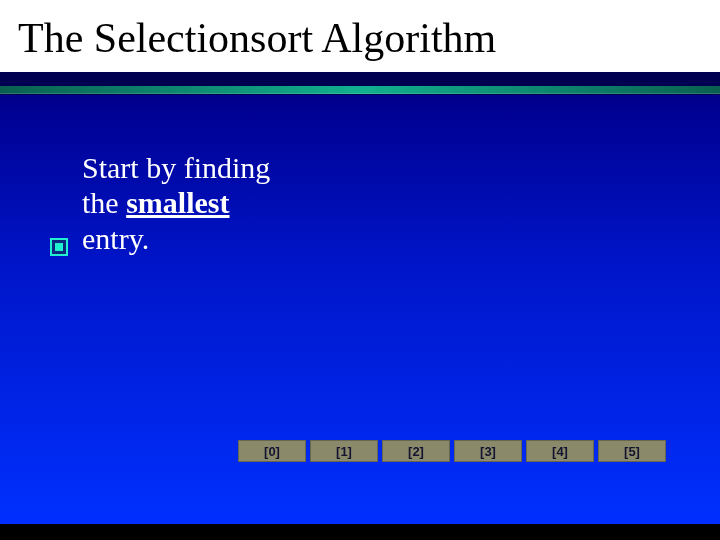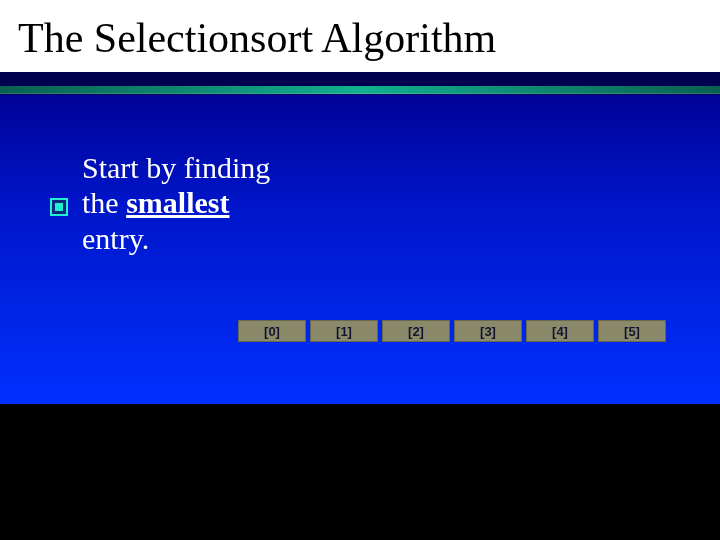--- a/index.html
+++ b/index.html
@@ -3,21 +3,21 @@
 <meta charset="utf-8">
 <style>
   * { margin: 0; padding: 0; box-sizing: border-box; }
   html, body { width: 720px; height: 540px; overflow: hidden; }
   body {
     font-family: Georgia, 'Times New Roman', serif;
     background: #000;
   }
   .slide {
     width: 720px;
-    height: 404px;
+    height: 524px;
     position: relative;
     background: linear-gradient(to bottom, #000050 0%, #000090 20%, #0015c8 50%, #0030ff 100%);
   }
   .title-area {
     width: 100%;
     background: #fff;
     padding: 14px 0 10px 18px;
   }
   .title {
     font-size: 42px;
@@ -41,21 +41,21 @@
   }
   .content {
     position: absolute;
     top: 150px;
     left: 50px;
     right: 40px;
     color: #fff;
   }
   .bullet-row {
     display: flex;
-    align-items: center;
+    align-items: flex-end;
     gap: 14px;
   }
   .bullet-icon {
     width: 18px;
     height: 18px;
     margin-top: 8px;
     flex: 0 0 auto;
     position: relative;
   }
   .bullet-icon .outer {

